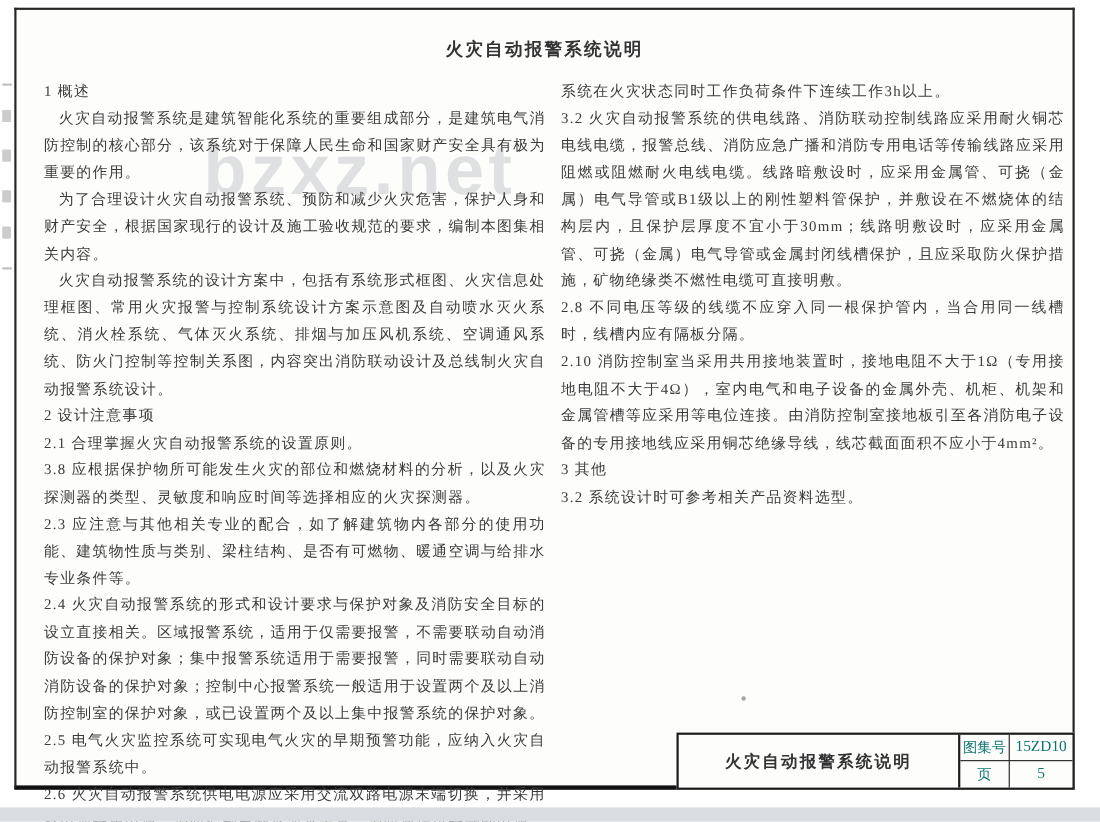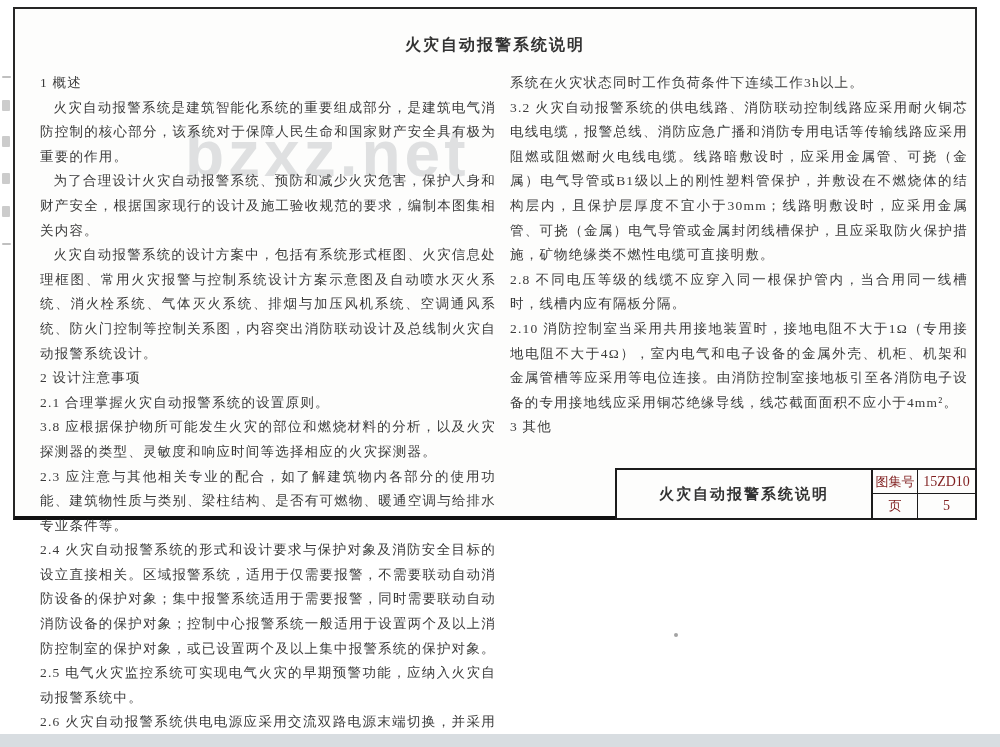--- a/index.html
+++ b/index.html
@@ -4,21 +4,21 @@
 <style>
   html,body{margin:0;padding:0;}
   body{
     width:1000px;height:747px;position:relative;overflow:hidden;
     background:#ffffff;
     font-family:"Liberation Serif","DejaVu Serif",serif;
   }
   .stage{position:absolute;inset:0;}
   
   .paper-frame{
-    position:absolute;left:13px;top:7px;width:964px;height:513px;
+    position:absolute;left:13px;top:7px;width:964px;height:711px;
     box-sizing:border-box;background:#fdfdfc;
     border:2px solid #262626;border-bottom-width:4px;border-bottom-color:#111;
   }
   .page-title{
     position:absolute;left:0;right:0;top:26px;margin:0;
     text-align:center;font-size:16px;font-weight:bold;color:#333;
     letter-spacing:2px;z-index:2;
   }
   .watermark{
     position:absolute;left:170px;top:108px;z-index:0;
@@ -45,21 +45,21 @@
   .tb-main{
     flex:1;display:flex;align-items:center;justify-content:center;
     font-size:15px;font-weight:bold;color:#333;letter-spacing:2px;
   }
   .tb-grid{
     width:104px;box-sizing:border-box;border-left:2px solid #1c1c1c;
     display:grid;grid-template-columns:45px 1fr;grid-template-rows:1fr 1fr;
   }
   .tb-cell{
     display:flex;align-items:center;justify-content:center;
-    font-size:13px;color:#7f1d1d;box-sizing:border-box;
+    font-size:13px;color:#0f766e;box-sizing:border-box;
   }
   .tb-cell.r1{border-bottom:1.5px solid #1c1c1c;}
   .tb-cell.c1{border-right:1.5px solid #1c1c1c;}
   .tb-cell.value{font-family:"Liberation Serif","DejaVu Serif",serif;font-size:14px;}
   
   .binding-marks{position:absolute;left:2px;top:68px;width:10px;z-index:1;}
   .bmark{position:absolute;left:0;background:#8d8d8d;opacity:.55;border-radius:1px;}
   .bmark.tick{width:9px;height:2px;}
   .bmark.glyph{width:8px;height:11px;opacity:.45;}
   
@@ -105,20 +105,21 @@
         <p class="para flush">2.4 火灾自动报警系统的形式和设计要求与保护对象及消防安全目标的设立直接相关。区域报警系统，适用于仅需要报警，不需要联动自动消防设备的保护对象；集中报警系统适用于需要报警，同时需要联动自动消防设备的保护对象；控制中心报警系统一般适用于设置两个及以上消防控制室的保护对象，或已设置两个及以上集中报警系统的保护对象。</p>
         <p class="para flush">2.5 电气火灾监控系统可实现电气火灾的早期预警功能，应纳入火灾自动报警系统中。</p>
         <p class="para flush">2.6 火灾自动报警系统供电电源应采用交流双路电源末端切换，并采用蓄电池备用电源。消防控制室图形显示装置、消防通信设备等的电源，宜由UPS电源装置或消防设备应急系统供电。蓄电池组的容量应保证火灾自动报警及联动控制</p>
       </div>
     <div class="col col-right">
         <p class="para flush">系统在火灾状态同时工作负荷条件下连续工作3h以上。</p>
         <p class="para flush">3.2 火灾自动报警系统的供电线路、消防联动控制线路应采用耐火铜芯电线电缆，报警总线、消防应急广播和消防专用电话等传输线路应采用阻燃或阻燃耐火电线电缆。线路暗敷设时，应采用金属管、可挠（金属）电气导管或B1级以上的刚性塑料管保护，并敷设在不燃烧体的结构层内，且保护层厚度不宜小于30mm；线路明敷设时，应采用金属管、可挠（金属）电气导管或金属封闭线槽保护，且应采取防火保护措施，矿物绝缘类不燃性电缆可直接明敷。</p>
         <p class="para flush">2.8 不同电压等级的线缆不应穿入同一根保护管内，当合用同一线槽时，线槽内应有隔板分隔。</p>
         <p class="para flush">2.10 消防控制室当采用共用接地装置时，接地电阻不大于1Ω（专用接地电阻不大于4Ω），室内电气和电子设备的金属外壳、机柜、机架和金属管槽等应采用等电位连接。由消防控制室接地板引至各消防电子设备的专用接地线应采用铜芯绝缘导线，线芯截面面积不应小于4mm²。</p>
         <p class="para heading">3 其他</p>
+        <p class="para flush">3.2 系统设计时可参考相关产品资料选型。</p>
       </div>
 
     <div class="stray-dot"></div>
 
     <div class="title-block">
       <div class="tb-main">火灾自动报警系统说明</div>
       <div class="tb-grid">
         <div class="tb-cell r1 c1 label">图集号</div>
         <div class="tb-cell r1 value">15ZD10</div>
         <div class="tb-cell c1 label">页</div>

